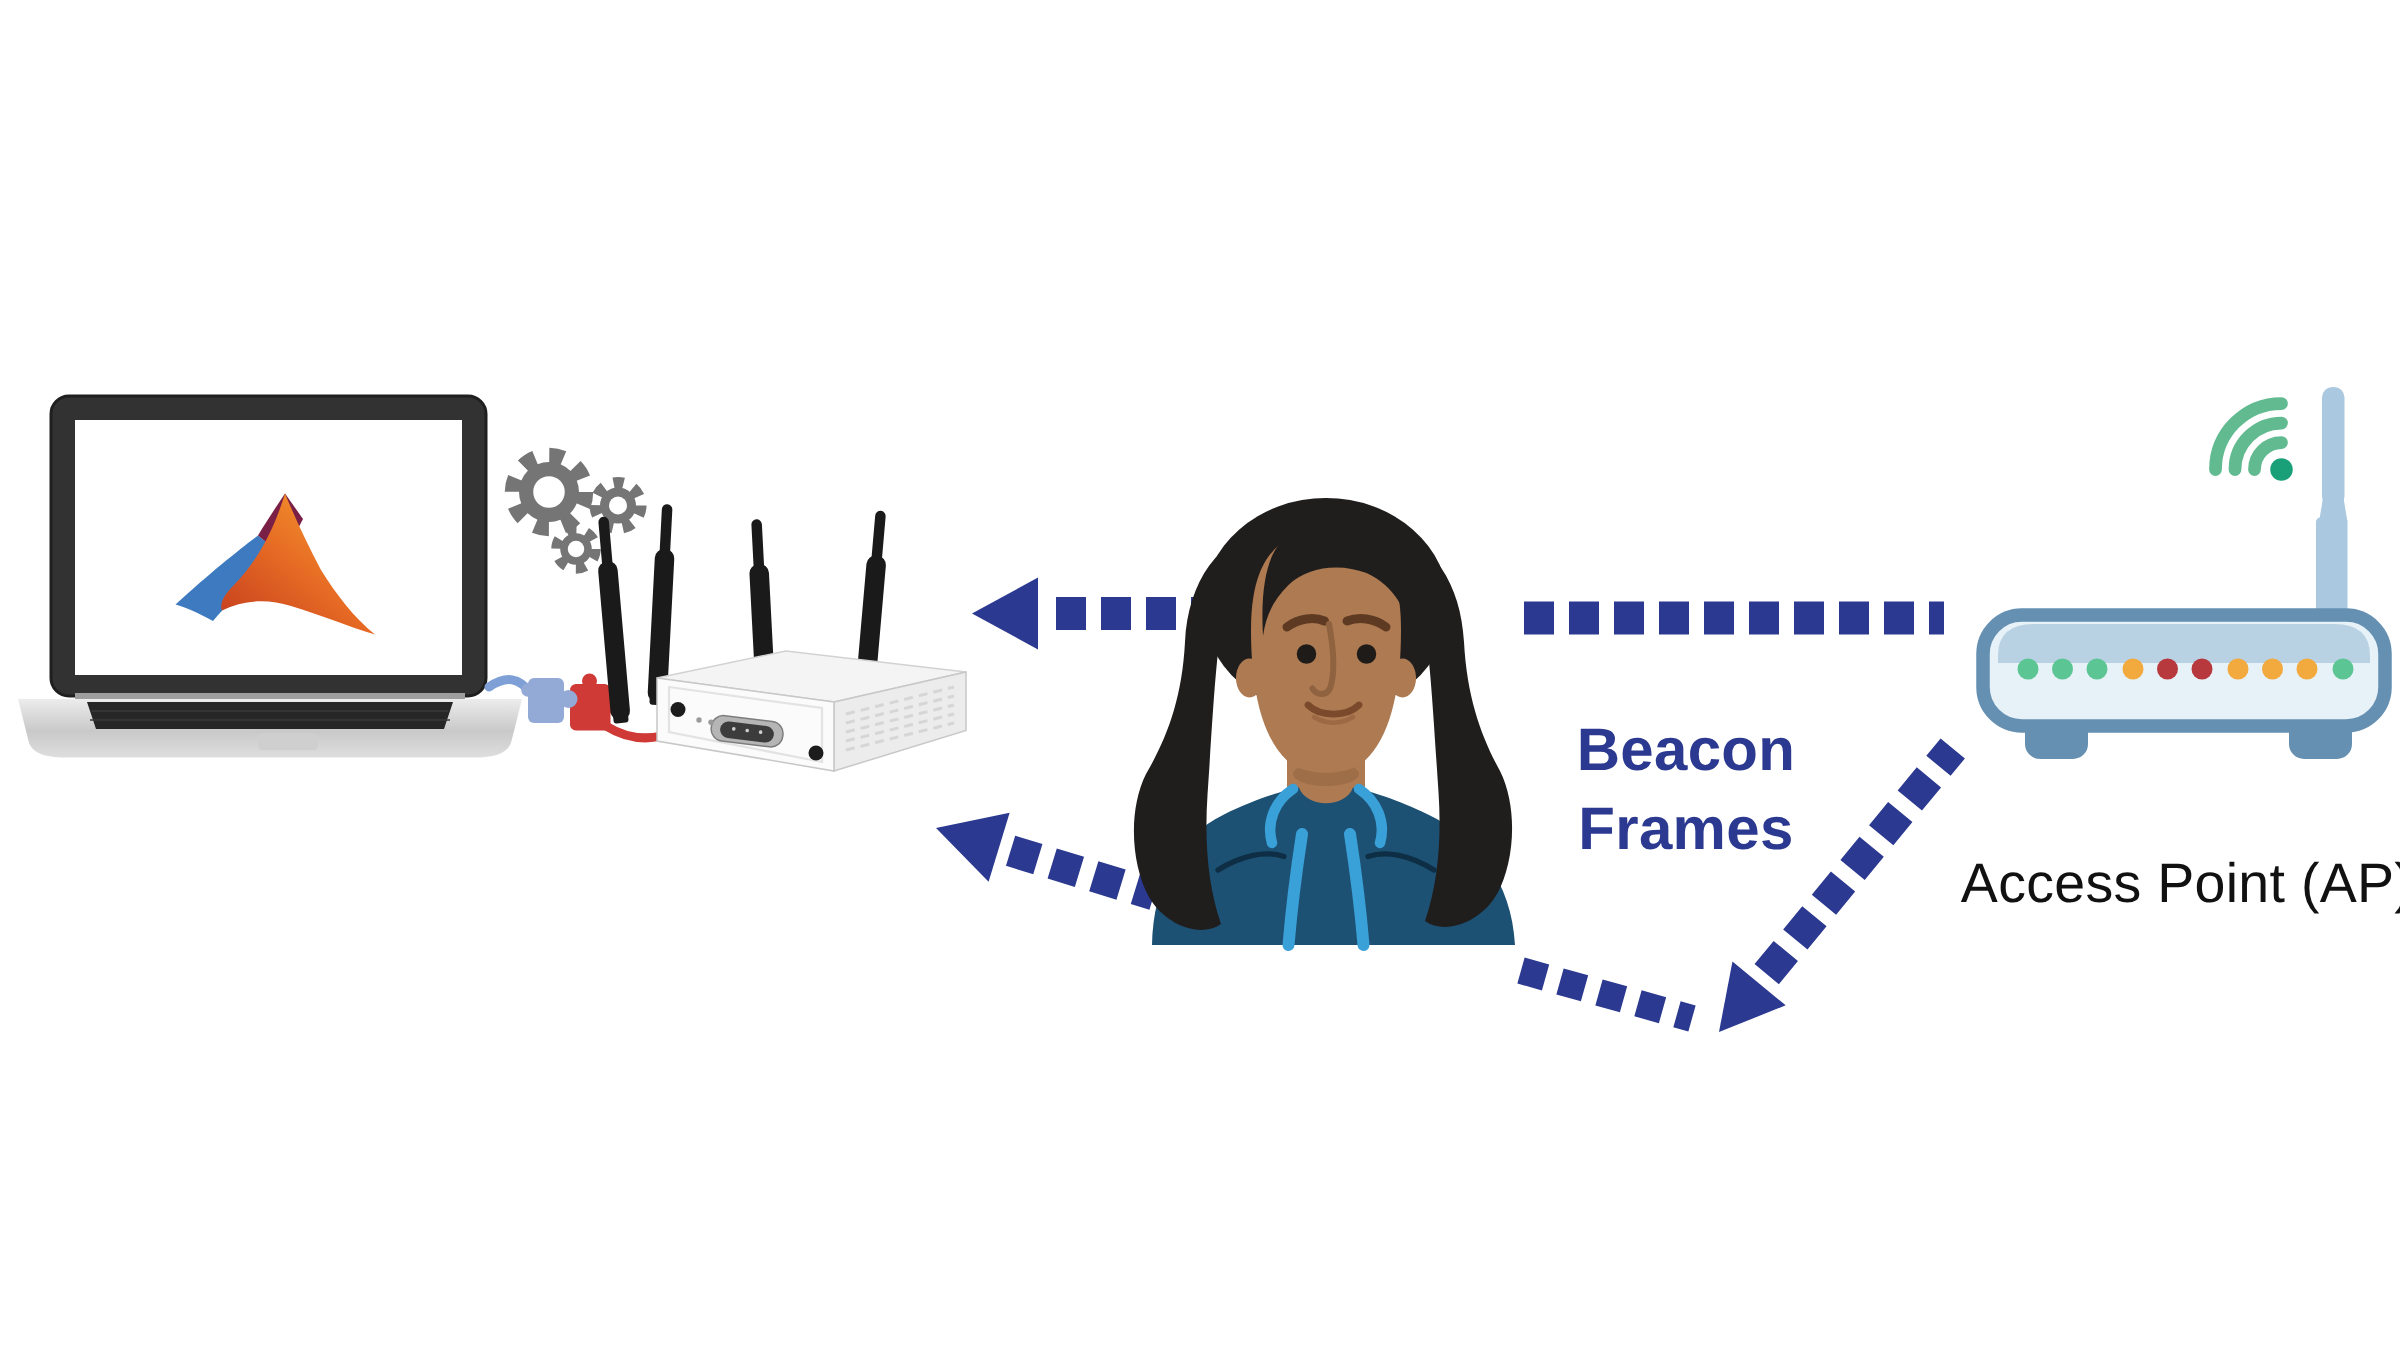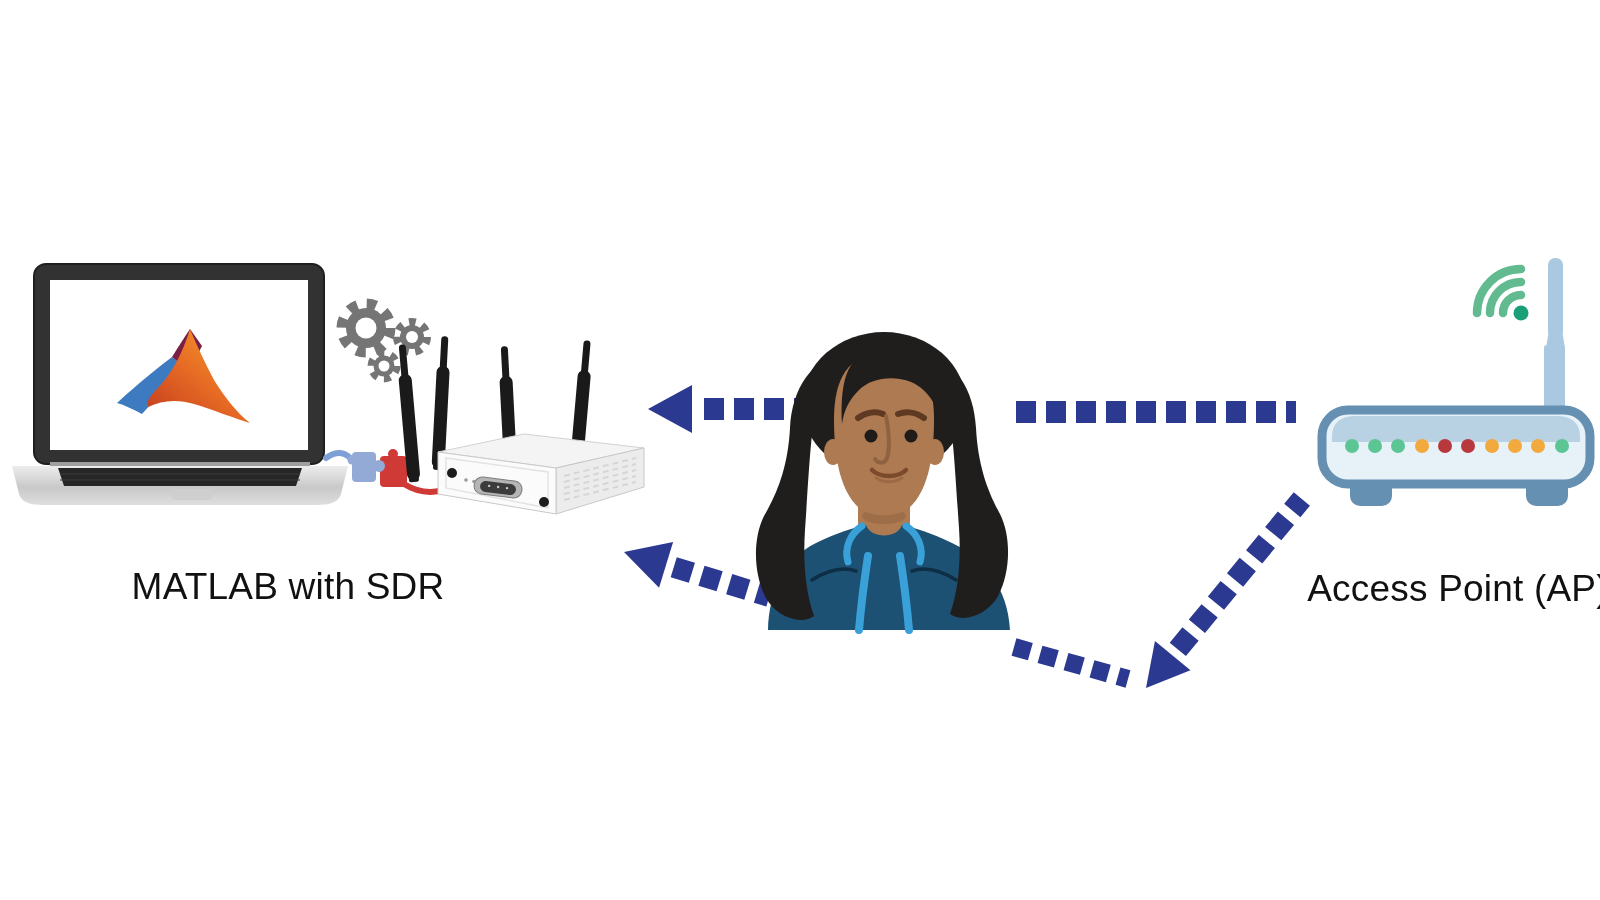--- a/index.html
+++ b/index.html
@@ -230,16 +230,16 @@
   </g>
 
   <g>
     <path d="M 1503,313 A 18 18 0 0 1 1521,295" class="c-wifi-arc" stroke-width="8.5" stroke-linecap="round"></path>
     <path d="M 1490,313 A 31 31 0 0 1 1521,282" class="c-wifi-arc" stroke-width="8.5" stroke-linecap="round"></path>
     <path d="M 1477,313 A 44 44 0 0 1 1521,269" class="c-wifi-arc" stroke-width="8.5" stroke-linecap="round"></path>
     <circle cx="1521" cy="313" r="7.5" class="c-wifi-dot"></circle>
   </g>
 </svg>
 
-<div id="matlab-label" class="label">MATLAB with SDR</div>
+<div id="beacon-label" class="label">Beacon Frames</div>
 <div id="ap-label" class="label">Access Point (AP)</div>
 
 </div>
 
 </body></html>

